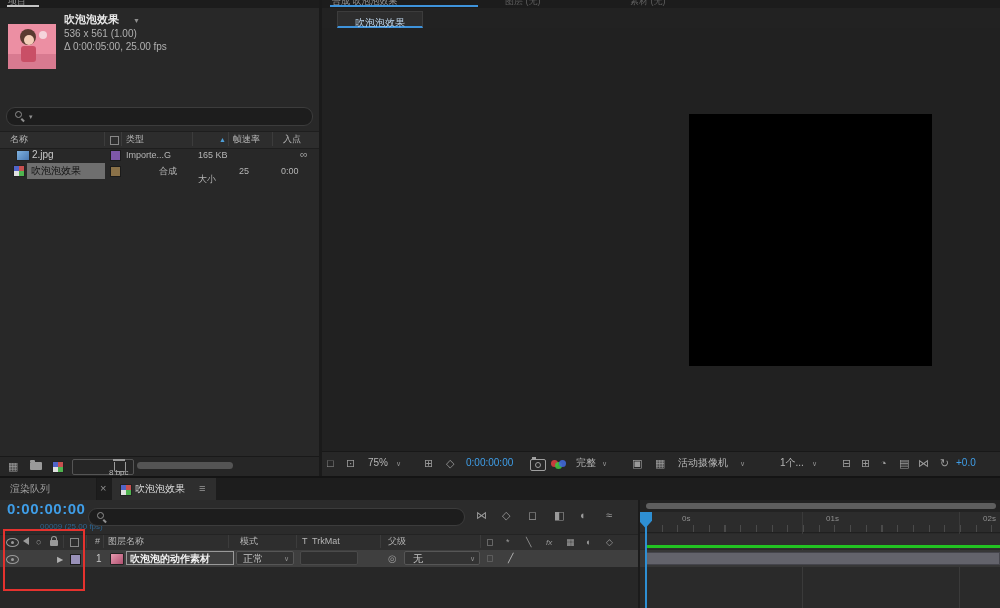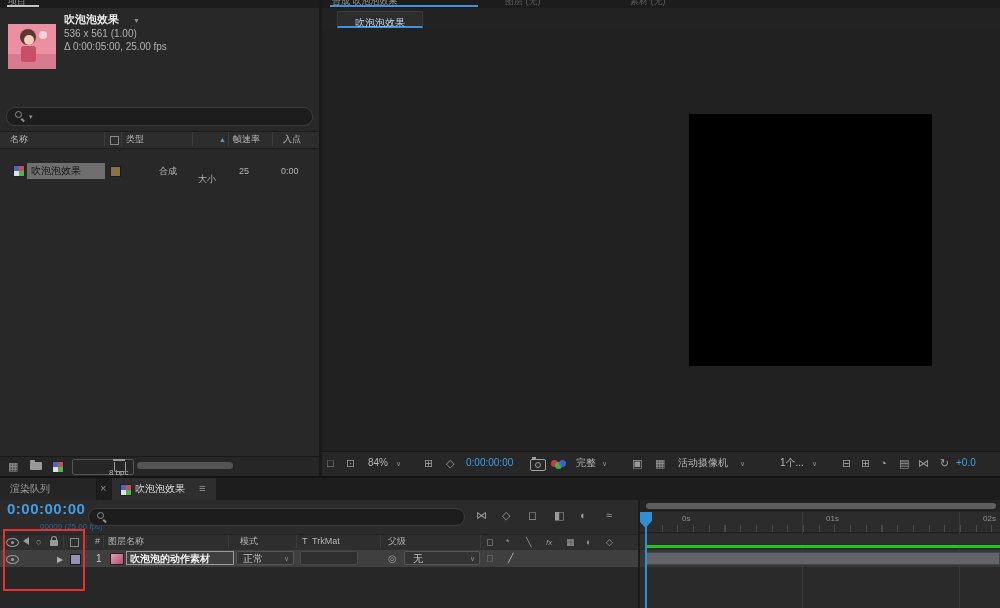--- a/index.html
+++ b/index.html
@@ -95,20 +95,28 @@
   <i class="sep" style="left:121px;top:132px;height:14px;"></i>
   <span class="t t9" style="left:126px;top:134px;">类型</span>
   <i class="sep" style="left:192px;top:132px;height:14px;"></i>
   <span class="t t9" style="left:198px;top:134px;margin-top:40px;">大小</span>
   <span class="caret" style="left:219px;top:136px;color:#4e9fd8;">▲</span>
   <i class="sep" style="left:228px;top:132px;height:14px;"></i>
   <span class="t t9" style="left:233px;top:134px;">帧速率</span>
   <i class="sep" style="left:272px;top:132px;height:14px;"></i>
   <span class="t t9" style="left:283px;top:134px;">入点</span>
 
+  <div class="abs" style="left:0;top:147px;width:319px;height:16px;">
+    <span class="fticon" style="left:16px;top:3px;"></span>
+    <span class="t" style="left:32px;top:2px;color:#c8c8c8;">2.jpg</span>
+    <span class="chip" style="left: 110px; top: 3px; background-color: rgb(126, 87, 168);"></span>
+    <span class="t t9" style="left:126px;top:3px;">Importe...G</span>
+    <span class="t t9" style="left:198px;top:3px;">165 KB</span>
+    <span class="gicon" style="left:300px;top:2px;">∞</span>
+  </div>
 
   <div class="abs" style="left:0;top:163px;width:319px;height:16px;">
     <span class="compicon" style="left:13px;top:2px;"></span>
     <span class="abs" style="left:27px;top:0;width:78px;height:16px;background:#6f6f6f;"></span>
     <span class="t" style="left:31px;top:2px;color:#141414;">吹泡泡效果</span>
     <span class="chip" style="left: 110px; top: 3px; background-color: rgb(138, 113, 72);"></span>
     <span class="t t9" style="left:126px;top:3px;margin-left:33px;">合成</span>
     <span class="t t9" style="left:239px;top:3px;">25</span>
     <span class="t t9" style="left:281px;top:3px;">0:00</span>
   </div>
@@ -126,21 +134,21 @@
   <div class="abs" style="left:322px;top:8px;width:678px;height:444px;background:#222222;"></div>
   <div class="abs" style="left:337px;top:11px;width:86px;height:17px;background:#2d2d2d;border:1px solid #3c3c3c;border-bottom:2px solid #3E93DB;box-sizing:border-box;text-align:center;">
     <span class="t" style="position:static;font-size:10px;color:#bcd3e8;">吹泡泡效果</span>
   </div>
   <div class="abs" style="left:322px;top:28px;width:678px;height:423px;background:#212121;"></div>
   <div class="abs" style="left:689px;top:114px;width:243px;height:252px;background:#000000;"></div>
 
   <div class="abs" style="left:322px;top:451px;width:678px;height:25px;background:#272727;border-top:1px solid #181818;"></div>
   <span class="gicon" style="left:327px;top:458px;">□</span>
   <span class="gicon" style="left:346px;top:458px;">⊡</span>
-  <span class="t" style="left:368px;top:457px;">84%</span>
+  <span class="t" style="left:368px;top:457px;">75%</span>
   <span class="caret" style="left:396px;top:460px;">∨</span>
   <span class="gicon" style="left:424px;top:458px;">⊞</span>
   <span class="gicon" style="left:446px;top:458px;">◇</span>
   <span class="t blue" style="left:466px;top:457px;">0:00:00:00</span>
   <span class="camb" style="left:530px;top:459px;"></span>
   <span class="rgb" style="left:551px;top:459px;">
     <i style="left:0;top:1px;background:#d84040;"></i>
       <i style="left:4px;top:3px;background:#40c040;"></i>
       <i style="left:8px;top:1px;background:#4068d8;"></i>
   </span>

